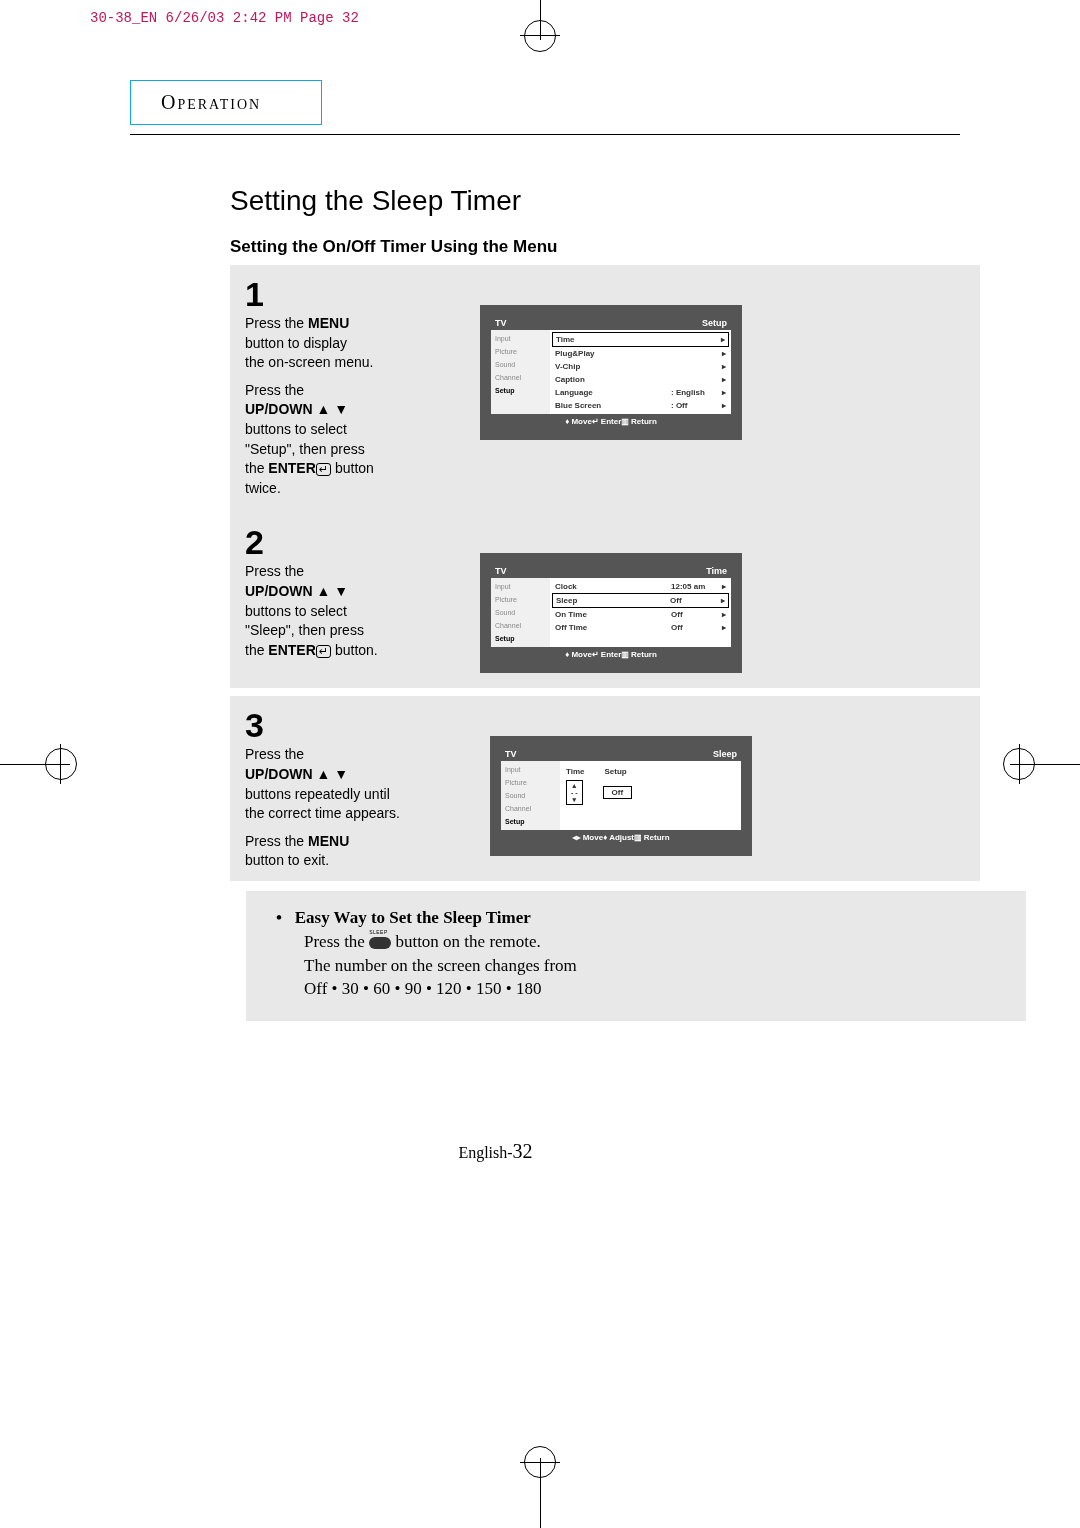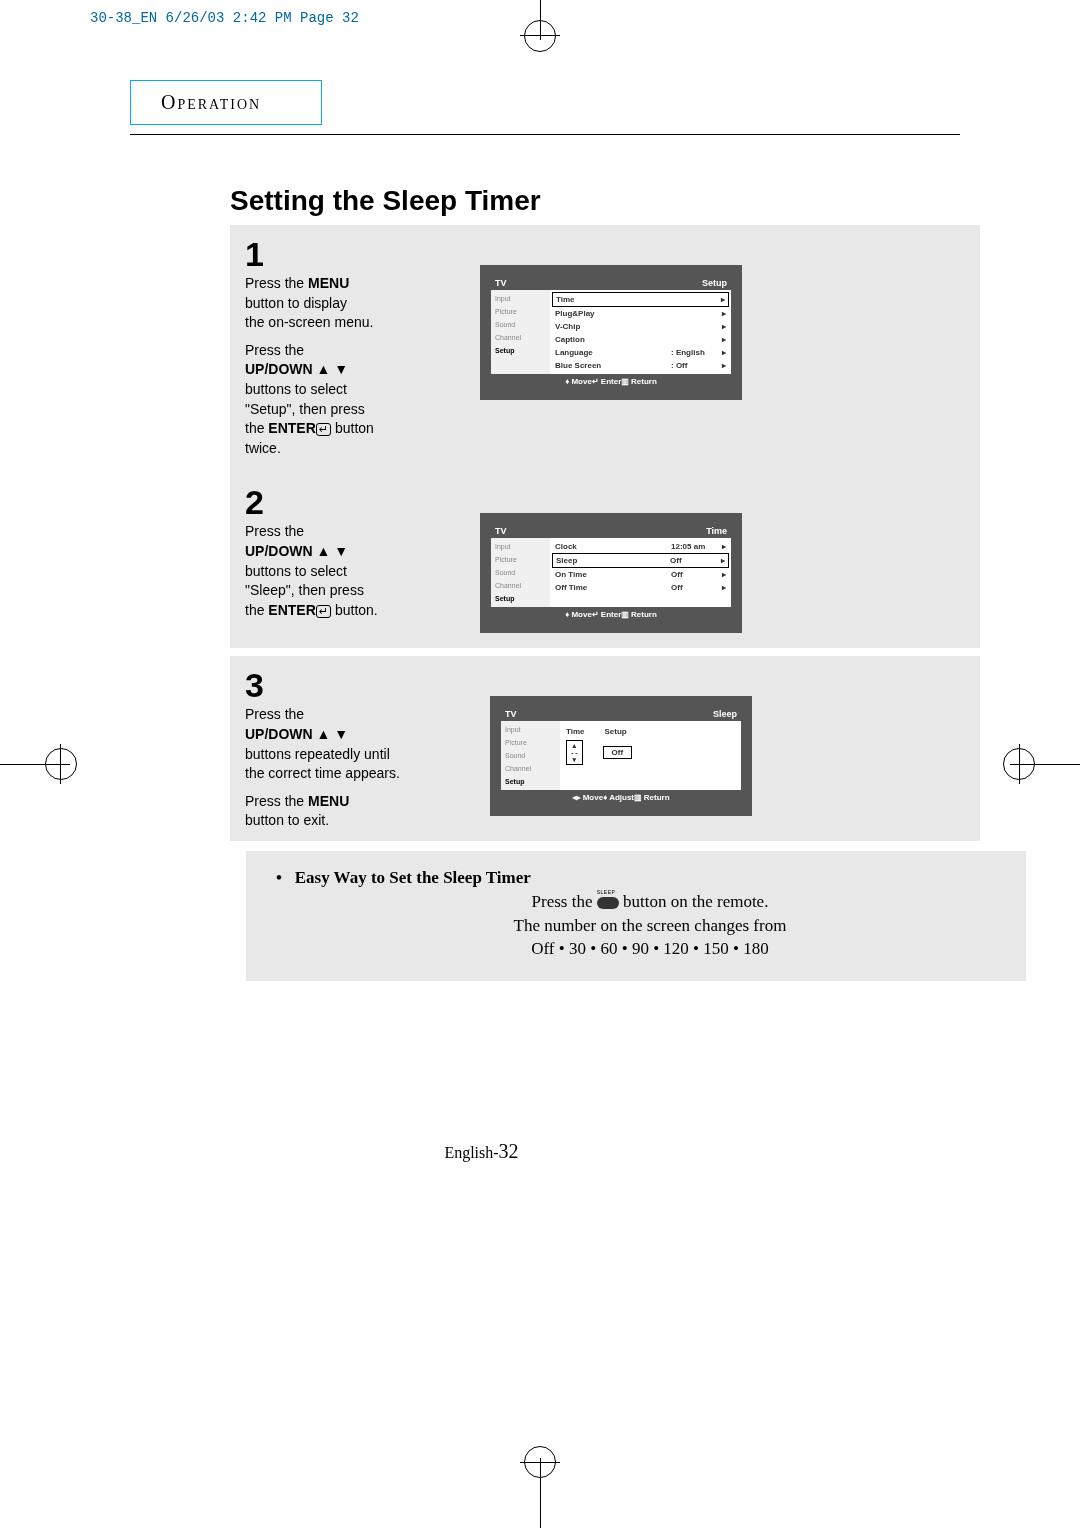--- a/index.html
+++ b/index.html
@@ -10,21 +10,21 @@
     width: 1080px;
     height: 1528px;
     position: relative;
   }
   .page-header {
     position: absolute;
     top: 10px;
     left: 90px;
     font-family: "Courier New", monospace;
     font-size: 14px;
-    color: #0369a1;
+    color: #be185d;
   }
   .crop-mark {
     position: absolute;
     border-color: #000;
   }
   .crop-top {
     top: 0; left: 50%; width: 1px; height: 40px; background: #000;
   }
   .crop-top-circle {
     position: absolute;
@@ -90,21 +90,21 @@
     font-size: 20px;
     margin-bottom: 10px;
   }
   .rule {
     border-top: 1px solid #000;
     width: 100%;
     margin-top: -1px;
   }
   .main-heading {
     font-family: Arial, Helvetica, sans-serif;
-    font-weight: bold;
+    font-weight: normal;
     font-size: 28px;
     margin-top: 50px;
     margin-left: 100px;
   }
   .intro {
     font-family: "Times New Roman", serif;
     font-size: 18px;
     margin-left: 100px;
     margin-top: 5px;
   }
@@ -240,21 +240,21 @@
     top: -8px;
     left: 0;
     font-size: 5px;
     font-family: Arial, sans-serif;
     color: #000;
     letter-spacing: 0.5px;
   }
   .footer {
     position: absolute;
     top: 1140px;
-    left: 0;
+    left: 14px;
     width: 963px;
     text-align: center;
     font-family: "Times New Roman", serif;
     font-size: 16px;
   }
   .footer .num { font-size: 20px; }
   .updown-arrows {
     font-family: Arial, sans-serif;
   }
   .enter-icon {
@@ -310,20 +310,21 @@
 
 <div class="page-header">30-38_EN  6/26/03 2:42 PM  Page 32</div>
 
 <div class="content">
   <div class="section-box">
     <span>Operation</span>
   </div>
   <div class="rule"></div>
 
   <div class="main-heading">Setting the Sleep Timer</div>
+  <div class="subheading">Setting the On/Off  Timer Using the Menu</div>
 
   
   <div class="grey-box">
 
     <div class="step-row">
       <div style="display:flex;flex-direction:column;">
         <div class="step-num">1</div>
         <div class="step-text">
           <span>Press the </span><b>MENU</b><br>
           <span>button to display</span><br>
@@ -500,21 +501,21 @@
         </div>
       </div>
     </div>
   </div>
 
   
   <div class="easy-box">
     <div>
       <span style="font-weight:bold;">•&nbsp;&nbsp;&nbsp;</span><span class="bullet-title">Easy Way to Set the Sleep Timer</span>
     </div>
-    <div style="padding-left:28px;text-align:center;">
+    <div style="padding-left:28px;">
       <span>Press the </span><span class="sleep-btn"></span><span> button on the remote.</span><br>
       <span>The number on the screen changes from</span><br>
       <span>Off • 30 • 60 • 90 • 120 • 150 • 180</span>
     </div>
   </div>
 </div>
 
 <div class="footer">
   <span>English-</span><span class="num">32</span>
 </div>

